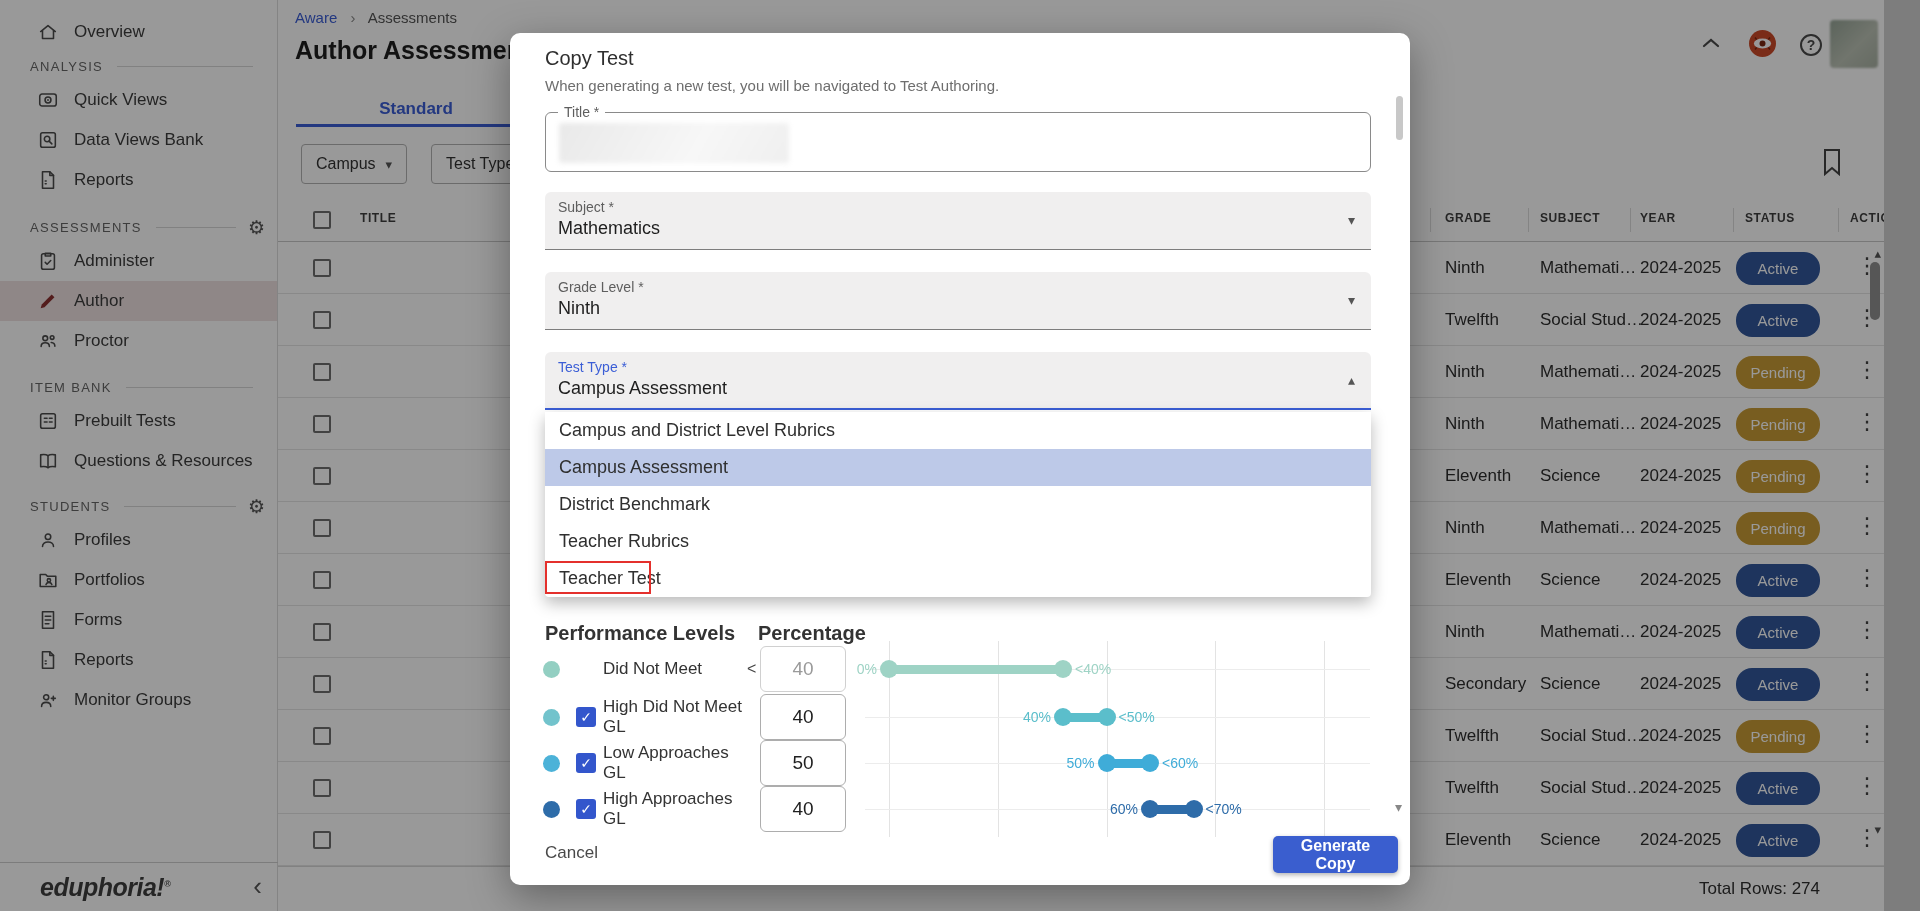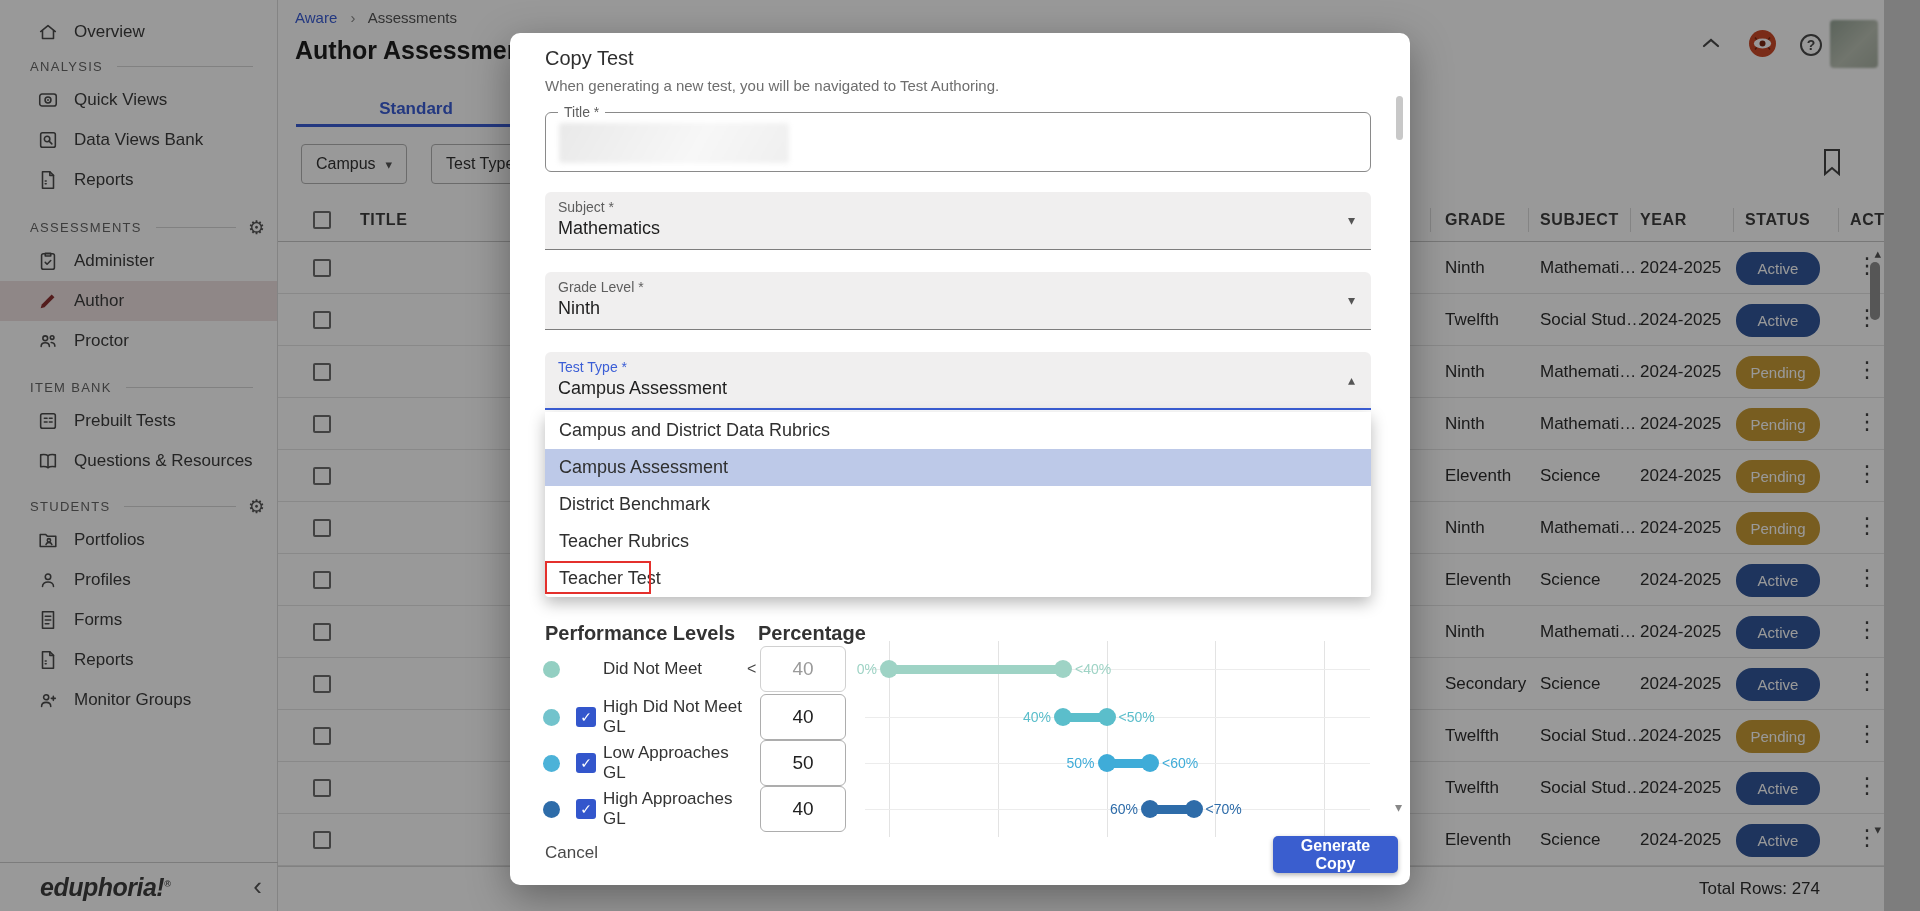--- a/index.html
+++ b/index.html
@@ -33,21 +33,21 @@
   .page-title{position:absolute;left:17px;top:36px;font-size:25px;font-weight:bold;color:#1f1f1f;}
   .tab{position:absolute;left:18px;top:94px;width:240px;height:33px;display:flex;align-items:center;justify-content:center;
        font-size:17px;font-weight:600;color:#3b5ed6;border-bottom:3px solid #3b5ed6;cursor:pointer;}
   .filters{position:absolute;left:23px;top:144px;display:flex;gap:24px;}
   .filter-btn{height:40px;border:1px solid #b3b3b3;border-radius:4px;background:#fff;display:flex;align-items:center;
        padding:8px 14px;font-size:16px;color:#333;cursor:pointer;}
   .filter-btn .caret{margin-left:10px;font-size:13px;color:#555;}
   .bookmark{position:absolute;right:40px;top:148px;width:24px;height:28px;color:#444;cursor:pointer;}
 
   .thead{position:absolute;left:0;right:0;top:198px;height:44px;border-bottom:1px solid #c9c9c9;background:#fff;}
-  .th{position:absolute;top:13px;font-size:16px;font-weight:600;color:#3f3f3f;letter-spacing:0.6px;}
+  .th{position:absolute;top:13px;font-size:12px;font-weight:600;color:#3f3f3f;letter-spacing:0.6px;}
   .th-sep{position:absolute;top:10px;width:1px;height:24px;background:#ddd;}
   .cb{width:18px;height:18px;border:2px solid #6f6f6f;border-radius:2px;background:#fff;cursor:pointer;}
   .thead .cb{position:absolute;left:35px;top:13px;}
   .tbody{position:absolute;left:0;right:0;top:242px;height:624px;overflow:hidden;}
   .trow{position:relative;height:52px;border-bottom:1px solid #e4e4e4;}
   .trow .cb{position:absolute;left:35px;top:17px;}
   .td{position:absolute;top:16px;font-size:17px;color:#2e2e2e;white-space:nowrap;}
   .badge{position:absolute;left:1458px;top:10px;width:84px;height:33px;border-radius:16px;color:#fff;
          display:flex;align-items:center;justify-content:center;font-size:15px;font-weight:500;}
   .kebab{position:absolute;left:1578px;top:13px;font-size:22px;color:#444;cursor:pointer;line-height:1;}
@@ -226,35 +226,35 @@
             <span class="nav-label">Questions &amp; Resources</span>
           </div>
           <div class="nav-section mt11">
             <span class="nav-section-label">STUDENTS</span>
             <span class="nav-rule"></span>
             <span class="nav-gear">⚙</span>
           </div>
           <div class="nav-item">
             <span class="nav-icon">
               <svg viewBox="0 0 24 24">
+                <circle cx="12" cy="8.5" r="3" fill="none" stroke="currentColor" stroke-width="1.7" stroke-linecap="round" stroke-linejoin="round"></circle>
+                <path d="M6 19c0-3 2.7-4.8 6-4.8s6 1.8 6 4.8" fill="none" stroke="currentColor" stroke-width="1.7" stroke-linecap="round" stroke-linejoin="round"></path>
+              </svg>
+            </span>
+            <span class="nav-label">Profiles</span>
+          </div>
+          <div class="nav-item">
+            <span class="nav-icon">
+              <svg viewBox="0 0 24 24">
                 <path d="M3.5 6h6l2 2h9v11h-17z" fill="none" stroke="currentColor" stroke-width="1.7" stroke-linecap="round" stroke-linejoin="round"></path>
                 <circle cx="13" cy="12.3" r="1.8" fill="none" stroke="currentColor" stroke-width="1.7" stroke-linecap="round" stroke-linejoin="round"></circle>
                 <path d="M9.8 17c.5-1.6 1.7-2.4 3.2-2.4s2.7.8 3.2 2.4" fill="none" stroke="currentColor" stroke-width="1.7" stroke-linecap="round" stroke-linejoin="round"></path>
               </svg>
             </span>
             <span class="nav-label">Portfolios</span>
-          </div>
-          <div class="nav-item">
-            <span class="nav-icon">
-              <svg viewBox="0 0 24 24">
-                <circle cx="12" cy="8.5" r="3" fill="none" stroke="currentColor" stroke-width="1.7" stroke-linecap="round" stroke-linejoin="round"></circle>
-                <path d="M6 19c0-3 2.7-4.8 6-4.8s6 1.8 6 4.8" fill="none" stroke="currentColor" stroke-width="1.7" stroke-linecap="round" stroke-linejoin="round"></path>
-              </svg>
-            </span>
-            <span class="nav-label">Profiles</span>
           </div>
           <div class="nav-item">
             <span class="nav-icon">
               <svg viewBox="0 0 24 24">
                 <path d="M6 3h12v18H6z" fill="none" stroke="currentColor" stroke-width="1.7" stroke-linecap="round" stroke-linejoin="round"></path>
                 <path d="M9 8h6M9 12h6M9 16h4" fill="none" stroke="currentColor" stroke-width="1.7" stroke-linecap="round" stroke-linejoin="round"></path>
               </svg>
             </span>
             <span class="nav-label">Forms</span>
           </div>
@@ -478,21 +478,21 @@
     </div>
 
     <div class="f-filled f-focused" style="top:319px">
       <span class="f-label">Test Type *</span>
       <span class="f-value">Campus Assessment</span>
       <span class="caret">▴</span>
     </div>
 
     <div class="menu" id="menu">
         <div class="menu-item">
-          <span>Campus and District Data Rubrics</span>
+          <span>Campus and District Level Rubrics</span>
         </div>
         <div class="menu-item selected">
           <span>Campus Assessment</span>
         </div>
         <div class="menu-item">
           <span>District Benchmark</span>
         </div>
         <div class="menu-item">
           <span>Teacher Rubrics</span>
         </div>

